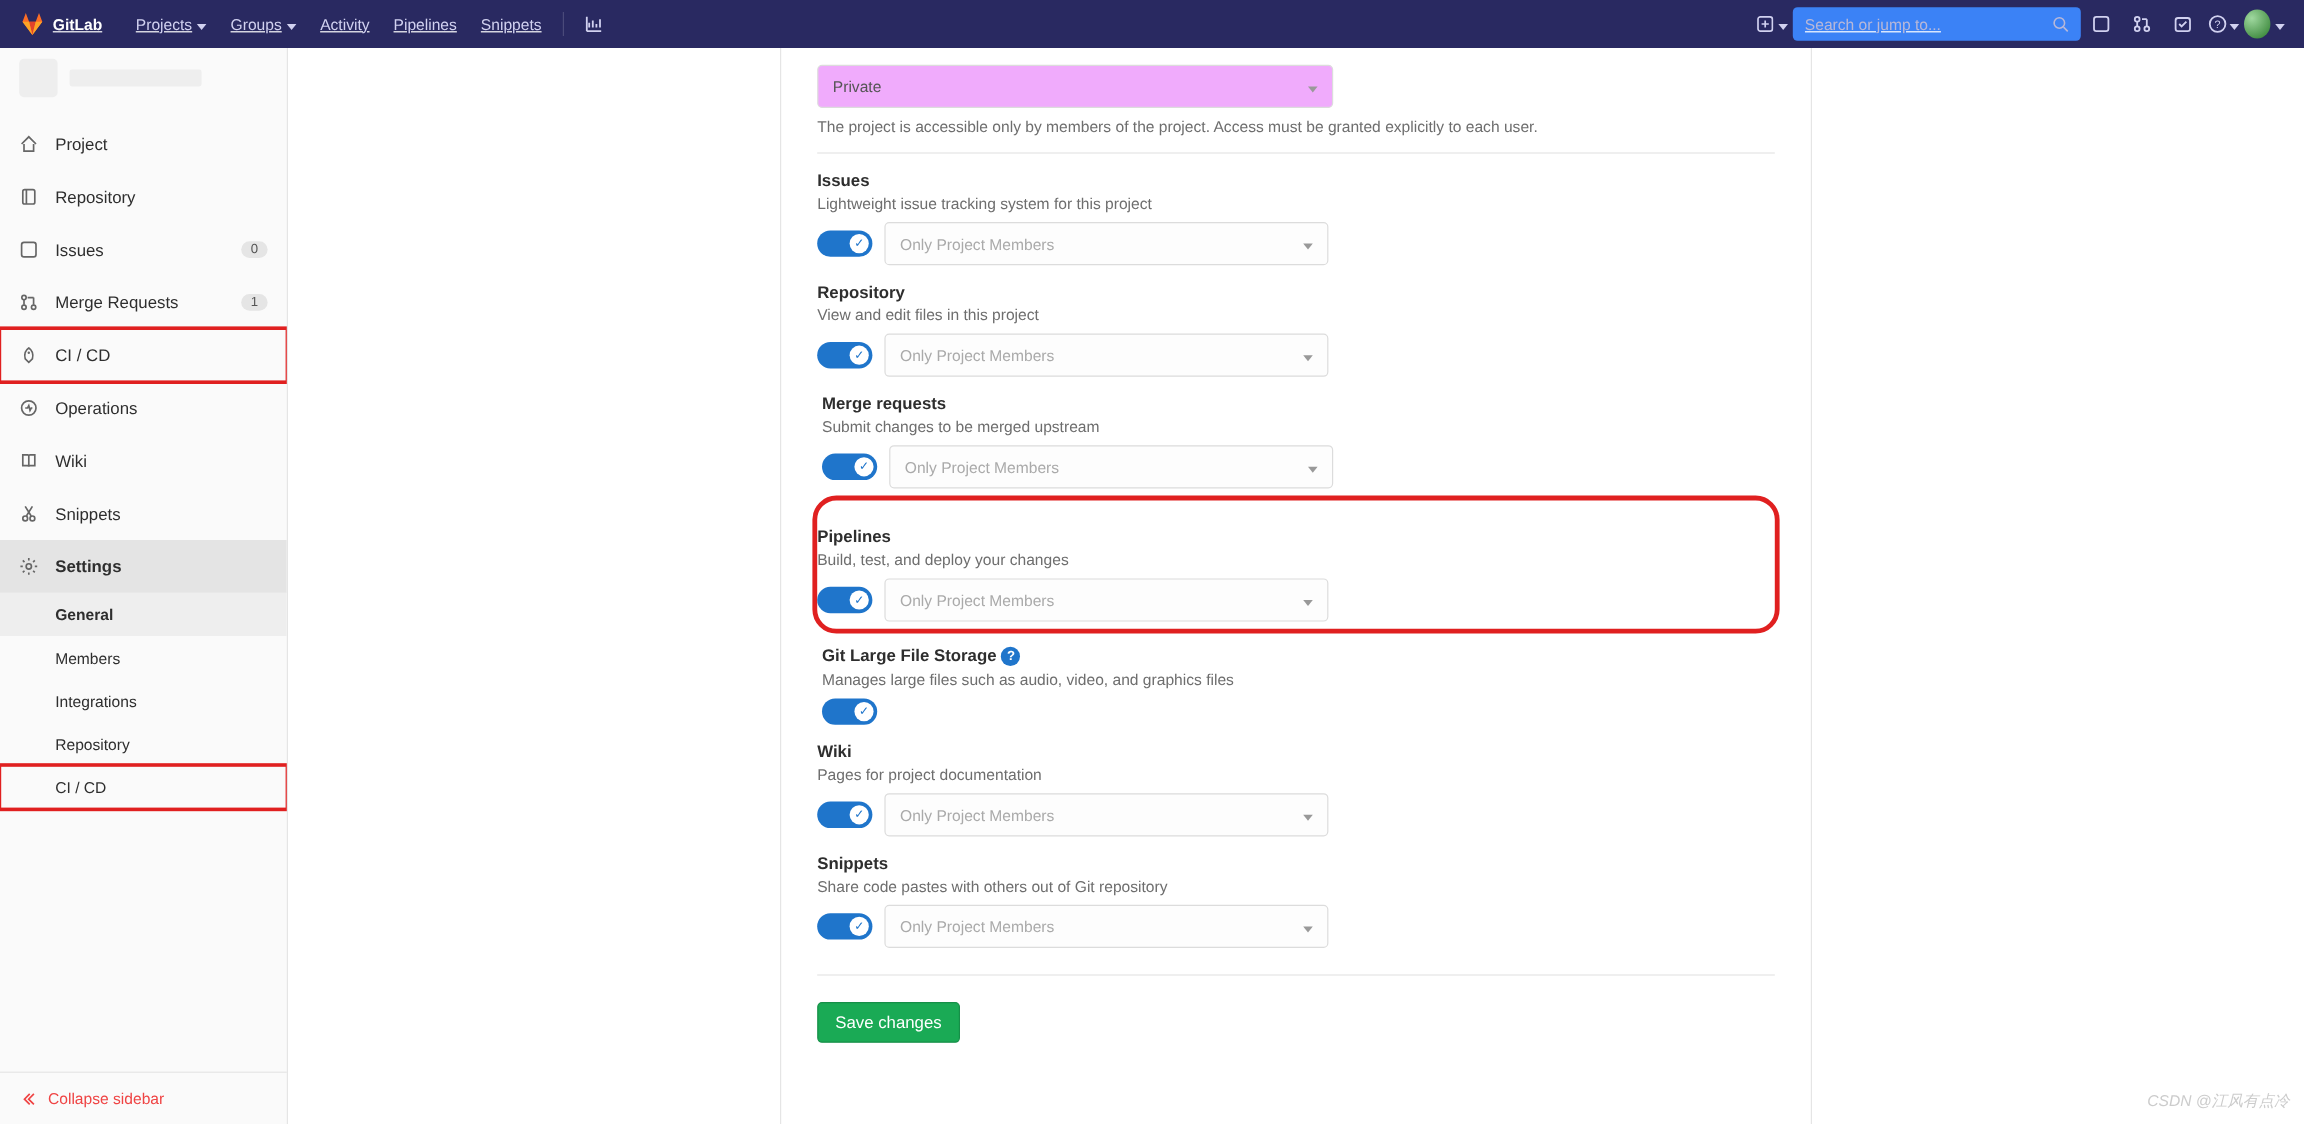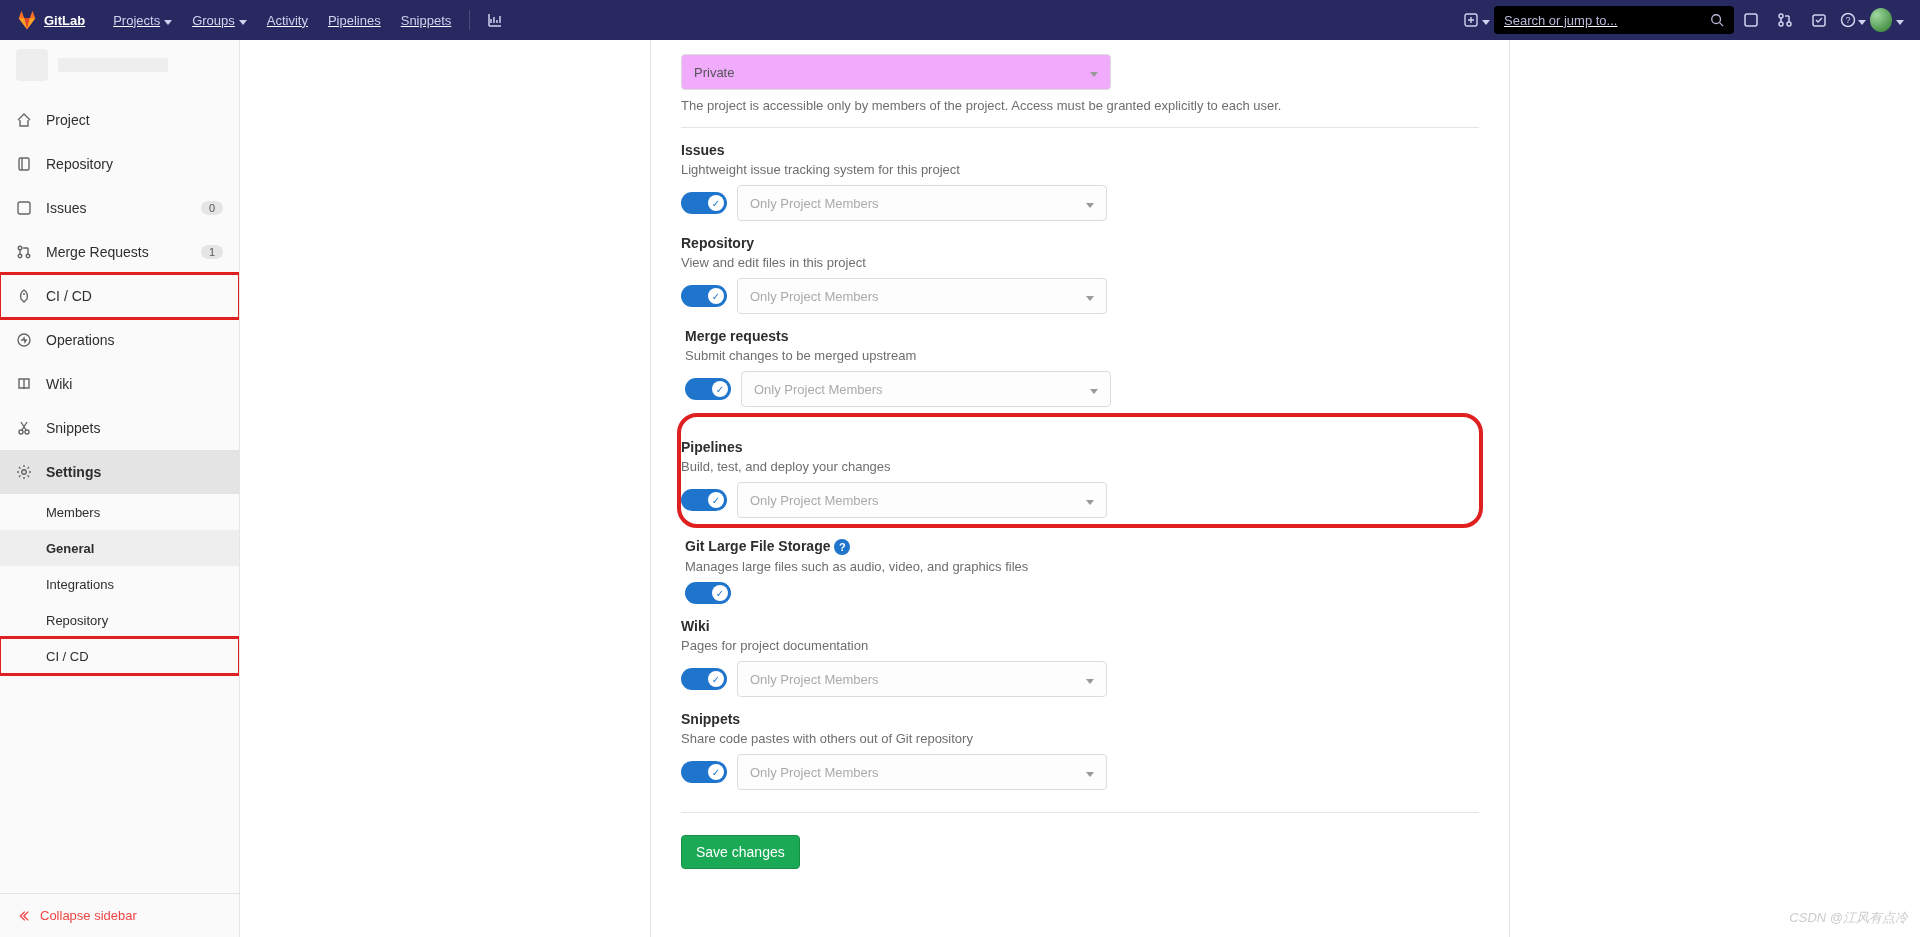--- a/index.html
+++ b/index.html
@@ -5,21 +5,21 @@
 * { box-sizing: border-box; margin: 0; padding: 0; }
 body { font-family: -apple-system, BlinkMacSystemFont, "Segoe UI", Helvetica, Arial, sans-serif; font-size: 14px; color: #2e2e2e; background: #fff; }
 
 
 .topnav { height: 40px; background: #292961; display: flex; align-items: center; padding: 0 16px; color: #fff; font-size: 13px; text-decoration: underline; }
 .topnav .brand { display: flex; align-items: center; gap: 6px; font-weight: 600; margin-right: 18px; }
 .topnav .brand svg { width: 22px; height: 22px; }
 .nav-item { padding: 0 10px; height: 40px; display: flex; align-items: center; gap: 4px; cursor: pointer; color: #d1d1f0; }
 .nav-sep { width: 1px; height: 20px; background: #4a4a7a; margin: 0 8px; }
 .spacer { flex: 1; }
-.search { background: #000000; border-radius: 4px; height: 28px; display: flex; align-items: center; padding: 0 10px; width: 240px; color: #b8b8d9; gap: 8px; }
+.search { background: #3b82f6; border-radius: 4px; height: 28px; display: flex; align-items: center; padding: 0 10px; width: 240px; color: #b8b8d9; gap: 8px; }
 .search input { background: transparent; border: none; outline: none; color: #fff; font-size: 13px; flex: 1; }
 .search input::placeholder { color: #b8b8d9; }
 .top-icon { width: 34px; display: flex; align-items: center; justify-content: center; cursor: pointer; color: #d1d1f0; height: 40px; }
 .avatar { width: 24px; height: 24px; border-radius: 50%; background: radial-gradient(circle at 30% 30%, #9fd89f, #2a7a2a); }
 
 
 .layout { display: flex; height: calc(100vh - 40px); }
 .sidebar { width: 240px; background: #fafafa; border-right: 1px solid #e5e5e5; display: flex; flex-direction: column; position: relative; }
 .proj-head { height: 50px; display: flex; align-items: center; padding: 0 16px; gap: 10px; }
 .proj-avatar { width: 32px; height: 32px; background: #eee; border-radius: 4px; }
@@ -228,22 +228,22 @@
       <li class="side-item active">
           <span class="icn">
             <svg width="16" height="16" viewBox="0 0 16 16">
               <circle cx="8" cy="8" r="2.2" fill="none" stroke="currentColor" stroke-width="1.4"></circle>
               <path fill="none" stroke="currentColor" stroke-width="1.4" d="M8 1v2m0 10v2M1 8h2m10 0h2M3 3l1.4 1.4M11.6 11.6 13 13M13 3l-1.4 1.4M4.4 11.6 3 13"></path>
             </svg>
           </span>
           <span>Settings</span>
         </li>
       <ul class="sub-list">
+        <li class="sub-item sel">General</li>
         <li class="sub-item">Members</li>
-        <li class="sub-item sel">General</li>
         <li class="sub-item">Integrations</li>
         <li class="sub-item">Repository</li>
         <li class="sub-item redbox">CI / CD</li>
       </ul>
     </ul>
     <div class="collapse-bar">
       <svg width="14" height="14" viewBox="0 0 16 16">
           <path stroke="currentColor" stroke-width="1.6" fill="none" d="M10 3 5 8l5 5M14 3 9 8l5 5"></path>
         </svg>
       <span>Collapse sidebar</span>

